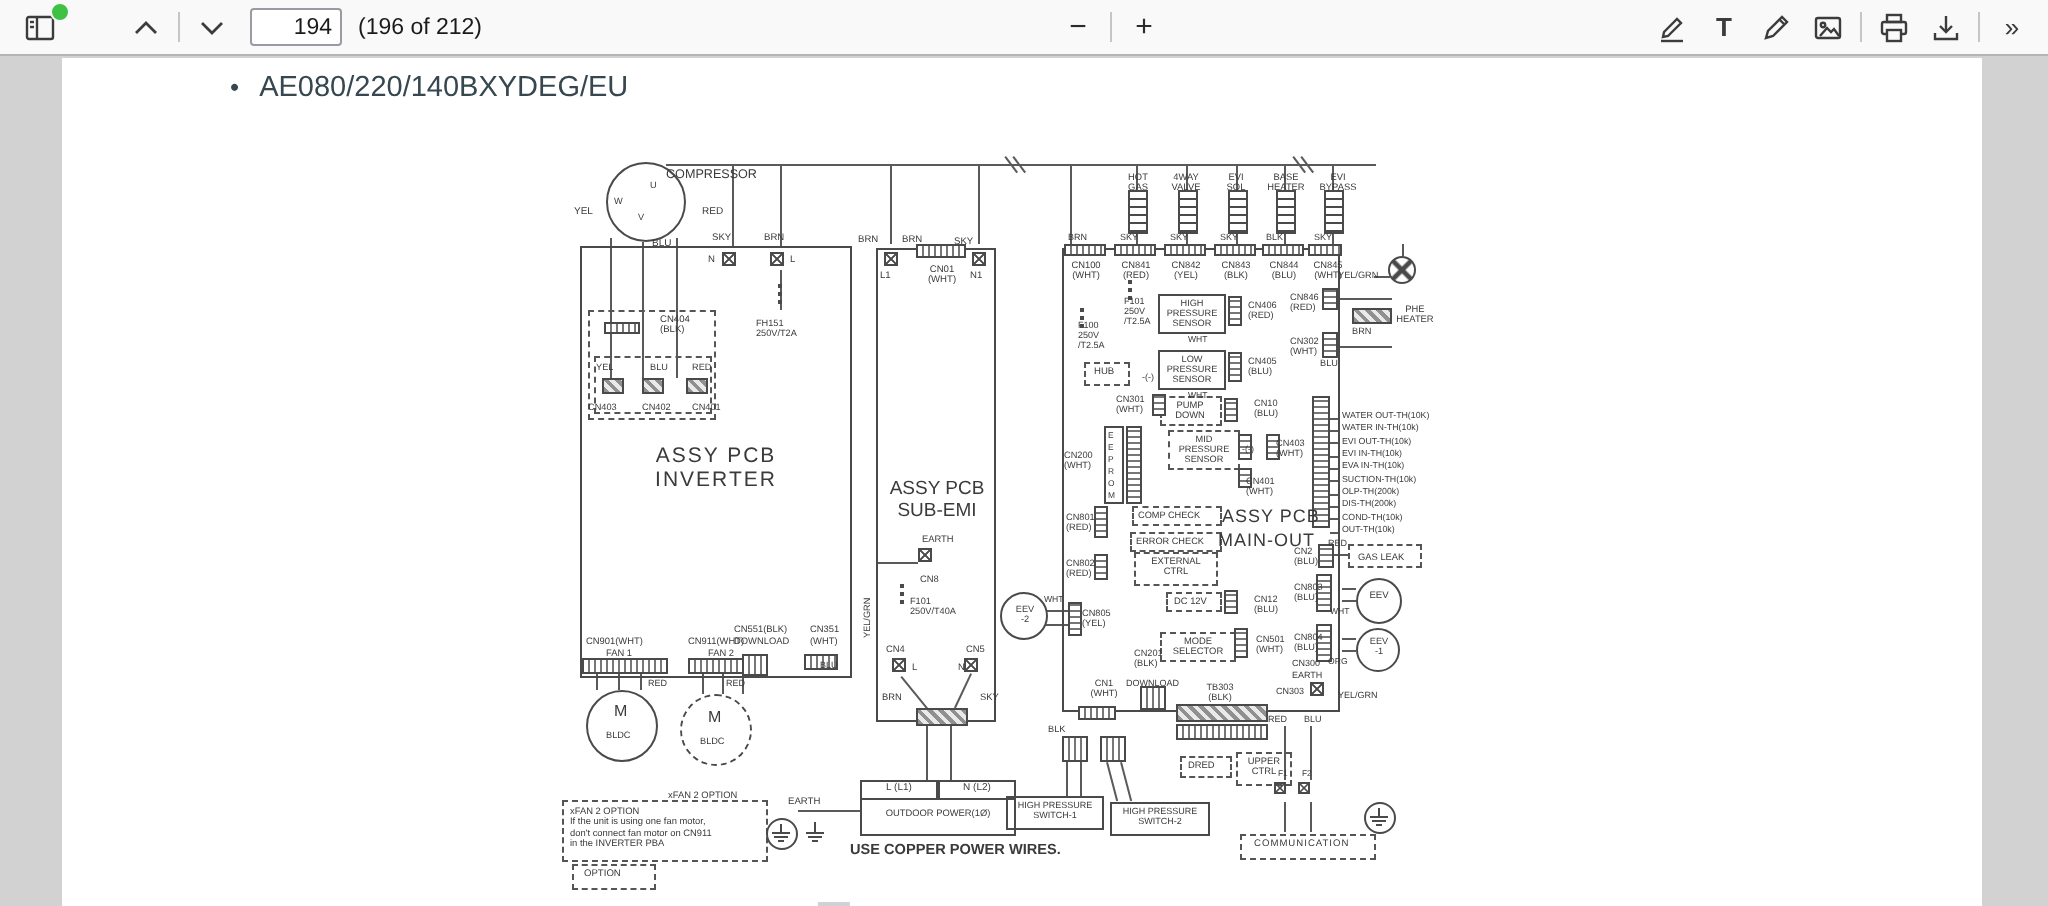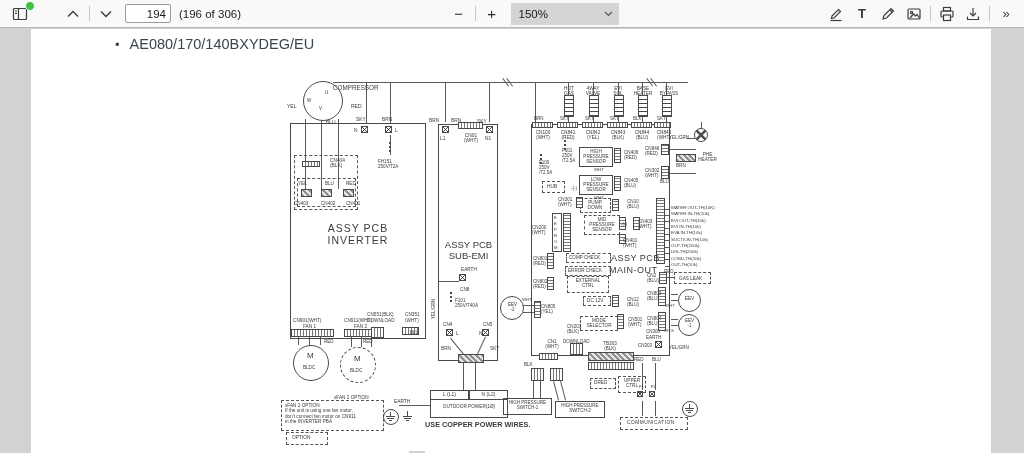--- a/index.html
+++ b/index.html
@@ -66,31 +66,25 @@
         <path d="M1 6.5 L6 1.5 L11 6.5"></path>
       </svg>
   </div>
   <div class="sep"></div>
   <div class="tbtn">
     <svg width="12" height="8" viewBox="0 0 12 8" fill="none" stroke="#3c3c3c" stroke-width="1.4">
         <path d="M1 1.5 L6 6.5 L11 1.5"></path>
       </svg>
   </div>
   <input class="page-input" value="194" style="">
-  <span class="page-count">(196 of 306)</span>
+  <span class="page-count">(196 of 212)</span>
   <div class="spacer"></div>
   <div class="tbtn plusminus">−</div>
   <div class="sep"></div>
   <div class="tbtn plusminus">+</div>
-  <div class="zoom-select">
-    <span>150%</span>
-    <svg width="9" height="6" viewBox="0 0 9 6" fill="none" stroke="#555" stroke-width="1.2">
-        <path d="M1 1 L4.5 4.5 L8 1"></path>
-      </svg>
-  </div>
   <div class="spacer" style="max-width:238px"></div>
   <div class="tbtn">
     <svg width="16" height="16" viewBox="0 0 16 16" fill="none" stroke="#3c3c3c" stroke-width="1.2">
       <path d="M4 10 L10.5 3.5 L12.5 5.5 L6 12 L3.5 12.5 Z"></path>
         <line x1="2.5" y1="14.5" x2="13.5" y2="14.5"></line>
     </svg>
   </div>
   <div class="tbtn ttool">T</div>
   <div class="tbtn">
     <svg width="16" height="16" viewBox="0 0 16 16" fill="none" stroke="#3c3c3c" stroke-width="1.2">
@@ -119,21 +113,21 @@
         <path d="M5 7 L8 10 L11 7"></path>
         <path d="M2.5 10.5 V13.5 H13.5 V10.5"></path>
     </svg>
   </div>
   <div class="sep"></div>
   <div class="tbtn" style="margin-right:6px;font-size:13px">»</div>
 </div>
 
 <div class="page" id="page">
   <div class="doc-title">
-    <span class="bullet">•</span><span>AE080/170/140BXYDEG/EU</span>
+    <span class="bullet">•</span><span>AE080/220/140BXYDEG/EU</span>
   </div>
 <div class="ln" style="left: 302px; top: 53px; width: 355px; transform: rotate(0rad);"></div>
     <div class="ln" style="left: 472px; top: 49px; width: 10px; transform: rotate(0.927295rad);"></div>
     <div class="ln" style="left: 476px; top: 49px; width: 10px; transform: rotate(0.927295rad);"></div>
     <div class="ln" style="left: 616px; top: 49px; width: 10px; transform: rotate(0.927295rad);"></div>
     <div class="ln" style="left: 620px; top: 49px; width: 10px; transform: rotate(0.927295rad);"></div>
     <div class="ln" style="left: 336px; top: 53px; width: 42px; transform: rotate(1.5708rad);"></div>
     <div class="ln" style="left: 360px; top: 53px; width: 42px; transform: rotate(1.5708rad);"></div>
     <div class="ln" style="left: 360px; top: 106px; width: 20px; transform: rotate(1.5708rad);"></div>
     <div class="ln" style="left: 415px; top: 53px; width: 40px; transform: rotate(1.5708rad);"></div>

